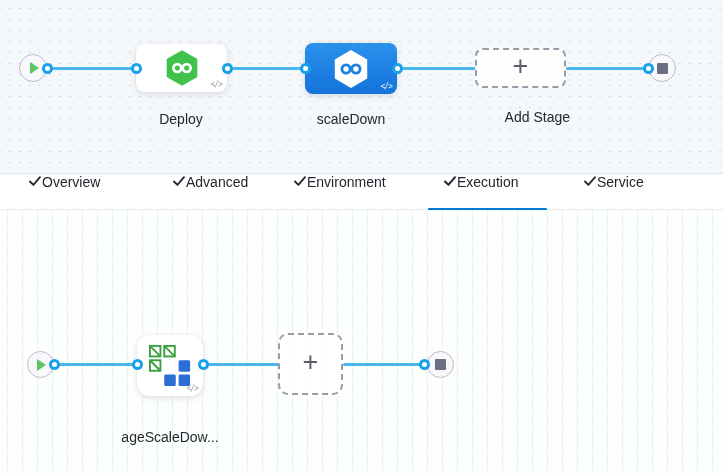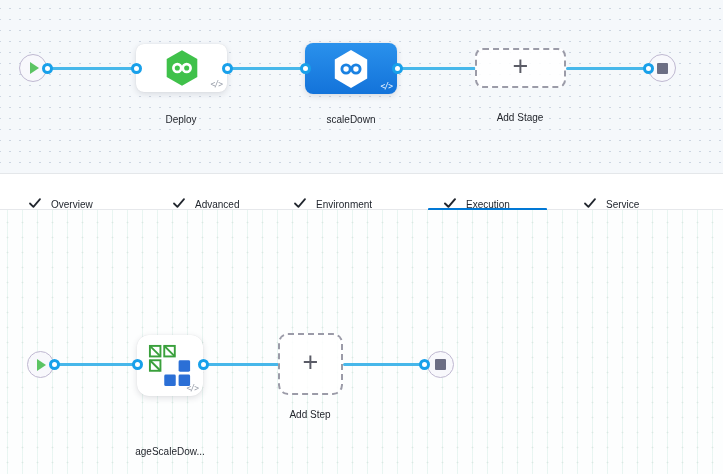--- a/index.html
+++ b/index.html
@@ -23,22 +23,22 @@
       radial-gradient(circle 1.4px at center,#d9e4df 70%,rgba(217,228,223,0) 72%);
     background-size:15px 100%,15px 15px;
     background-position:7px 0,0px 5px;
   }
   
   .tab-bar{
     position:absolute;left:0;top:173px;width:723px;height:37px;background:#ffffff;
     border-top:1px solid #e4e7ea;border-bottom:1px solid #e6e8eb;box-sizing:border-box;
   }
   .tab{
-    position:absolute;top:0;height:36px;display:flex;align-items:flex-end;gap:9px;
-    font-size:10px;color:#22272f;cursor:pointer;
+    position:absolute;top:0;height:36px;display:flex;align-items:flex-start;
+    font-size:14px;color:#22272f;cursor:pointer;
   }
   .tab .check{width:14px;height:14px;flex:0 0 auto;}
   .tab.active{font-weight:normal;}
   .tab-underline{position:absolute;height:3px;bottom:-1px;border-radius:1px;}
   
   .edge{position:absolute;height:3px;border-radius:1.5px;}
   .port{
     position:absolute;width:11px;height:11px;border-radius:50%;
     background:#fff;border:3px solid #18a0ea;box-sizing:border-box;z-index:4;
   }
@@ -60,21 +60,21 @@
     position:absolute;right:5px;bottom:3px;font-size:8px;letter-spacing:-1px;
     color:#9aa0ab;font-family:"DejaVu Sans Mono",monospace;
   }
   .card.selected .code-glyph{color:#eaf4ff;}
   .add-box{
     position:absolute;border:2px dashed #9b9ba8;background:rgba(255,255,255,0.85);
     box-sizing:border-box;display:flex;align-items:center;justify-content:center;
     color:#5a5b66;z-index:3;cursor:pointer;
   }
   .add-box .plus{font-size:27px;font-weight:300;line-height:1;margin-top:-3px;}
-  .node-label{position:absolute;font-size:10px;text-align:center;color:#24272e;z-index:2;line-height:21px;}
+  .node-label{position:absolute;font-size:14px;text-align:center;color:#24272e;z-index:2;line-height:21px;}
 </style>
 </head>
 <body>
 
 <div class="screen">
 
   <div class="stage-canvas">
 
     <div class="edge" style="left:44px;top:66.5px;width:92px;background:#47b7ea;"></div>
     <div class="edge" style="left:227px;top:66.5px;width:78px;background:#47b7ea;"></div>
@@ -111,21 +111,21 @@
         <circle cx="14.5" cy="22" r="4.6" fill="none" stroke="#1b82e2" stroke-width="3.2"></circle>
         <circle cx="25.5" cy="22" r="4.6" fill="none" stroke="#1b82e2" stroke-width="3.2"></circle>
       </svg>
       <span class="code-glyph">&lt;/&gt;</span>
     </div>
     <div class="node-label" style="left:301px;top:109px;width:100px;">scaleDown</div>
 
     <div class="add-box" style="left:475px;top:48px;width:91px;height:40px;border-radius:8px;">
       <span class="plus">+</span>
     </div>
-    <div class="node-label" style="left:470px;top:107px;width:100px;">Add Stage</div>
+    <div class="node-label" style="left:470px;top:107px;width:100px;text-align:right;">Add Stage</div>
   </div>
 
   <div class="tab-bar">
     <div class="tab" style="left:28px;">
       <svg class="check" viewBox="0 0 14 14">
           <polyline points="2,7.5 5.4,10.8 12,3.2" fill="none" stroke="#22272f" stroke-width="1.8" stroke-linecap="round" stroke-linejoin="round"></polyline>
         </svg>
       <span>Overview</span>
     </div>
     <div class="tab" style="left:172px;">
@@ -184,21 +184,20 @@
           <line x1="2" y1="17" x2="13" y2="28"></line>
         </g>
         <g fill="#2b6fd6">
           <rect x="32" y="17" width="12" height="12" rx="1.5"></rect>
           <rect x="17" y="32" width="12" height="12" rx="1.5"></rect>
           <rect x="32" y="32" width="12" height="12" rx="1.5"></rect>
         </g>
       </svg>
       <span class="code-glyph">&lt;/&gt;</span>
     </div>
-    <div class="node-label" style="left:95px;top:231px;width:150px;">ageScaleDow...</div>
+    <div class="node-label" style="left:95px;top:217px;width:150px;">ageScaleDow...</div>
 
     <div class="add-box" style="left:278px;top:123px;width:65px;height:62px;border-radius:10px;">
       <span class="plus">+</span>
     </div>
-    <div class="node-label" style="left:260px;top:194px;width:100px;">Add Step</div>
   </div>
 
 </div>
 
 </body></html>

